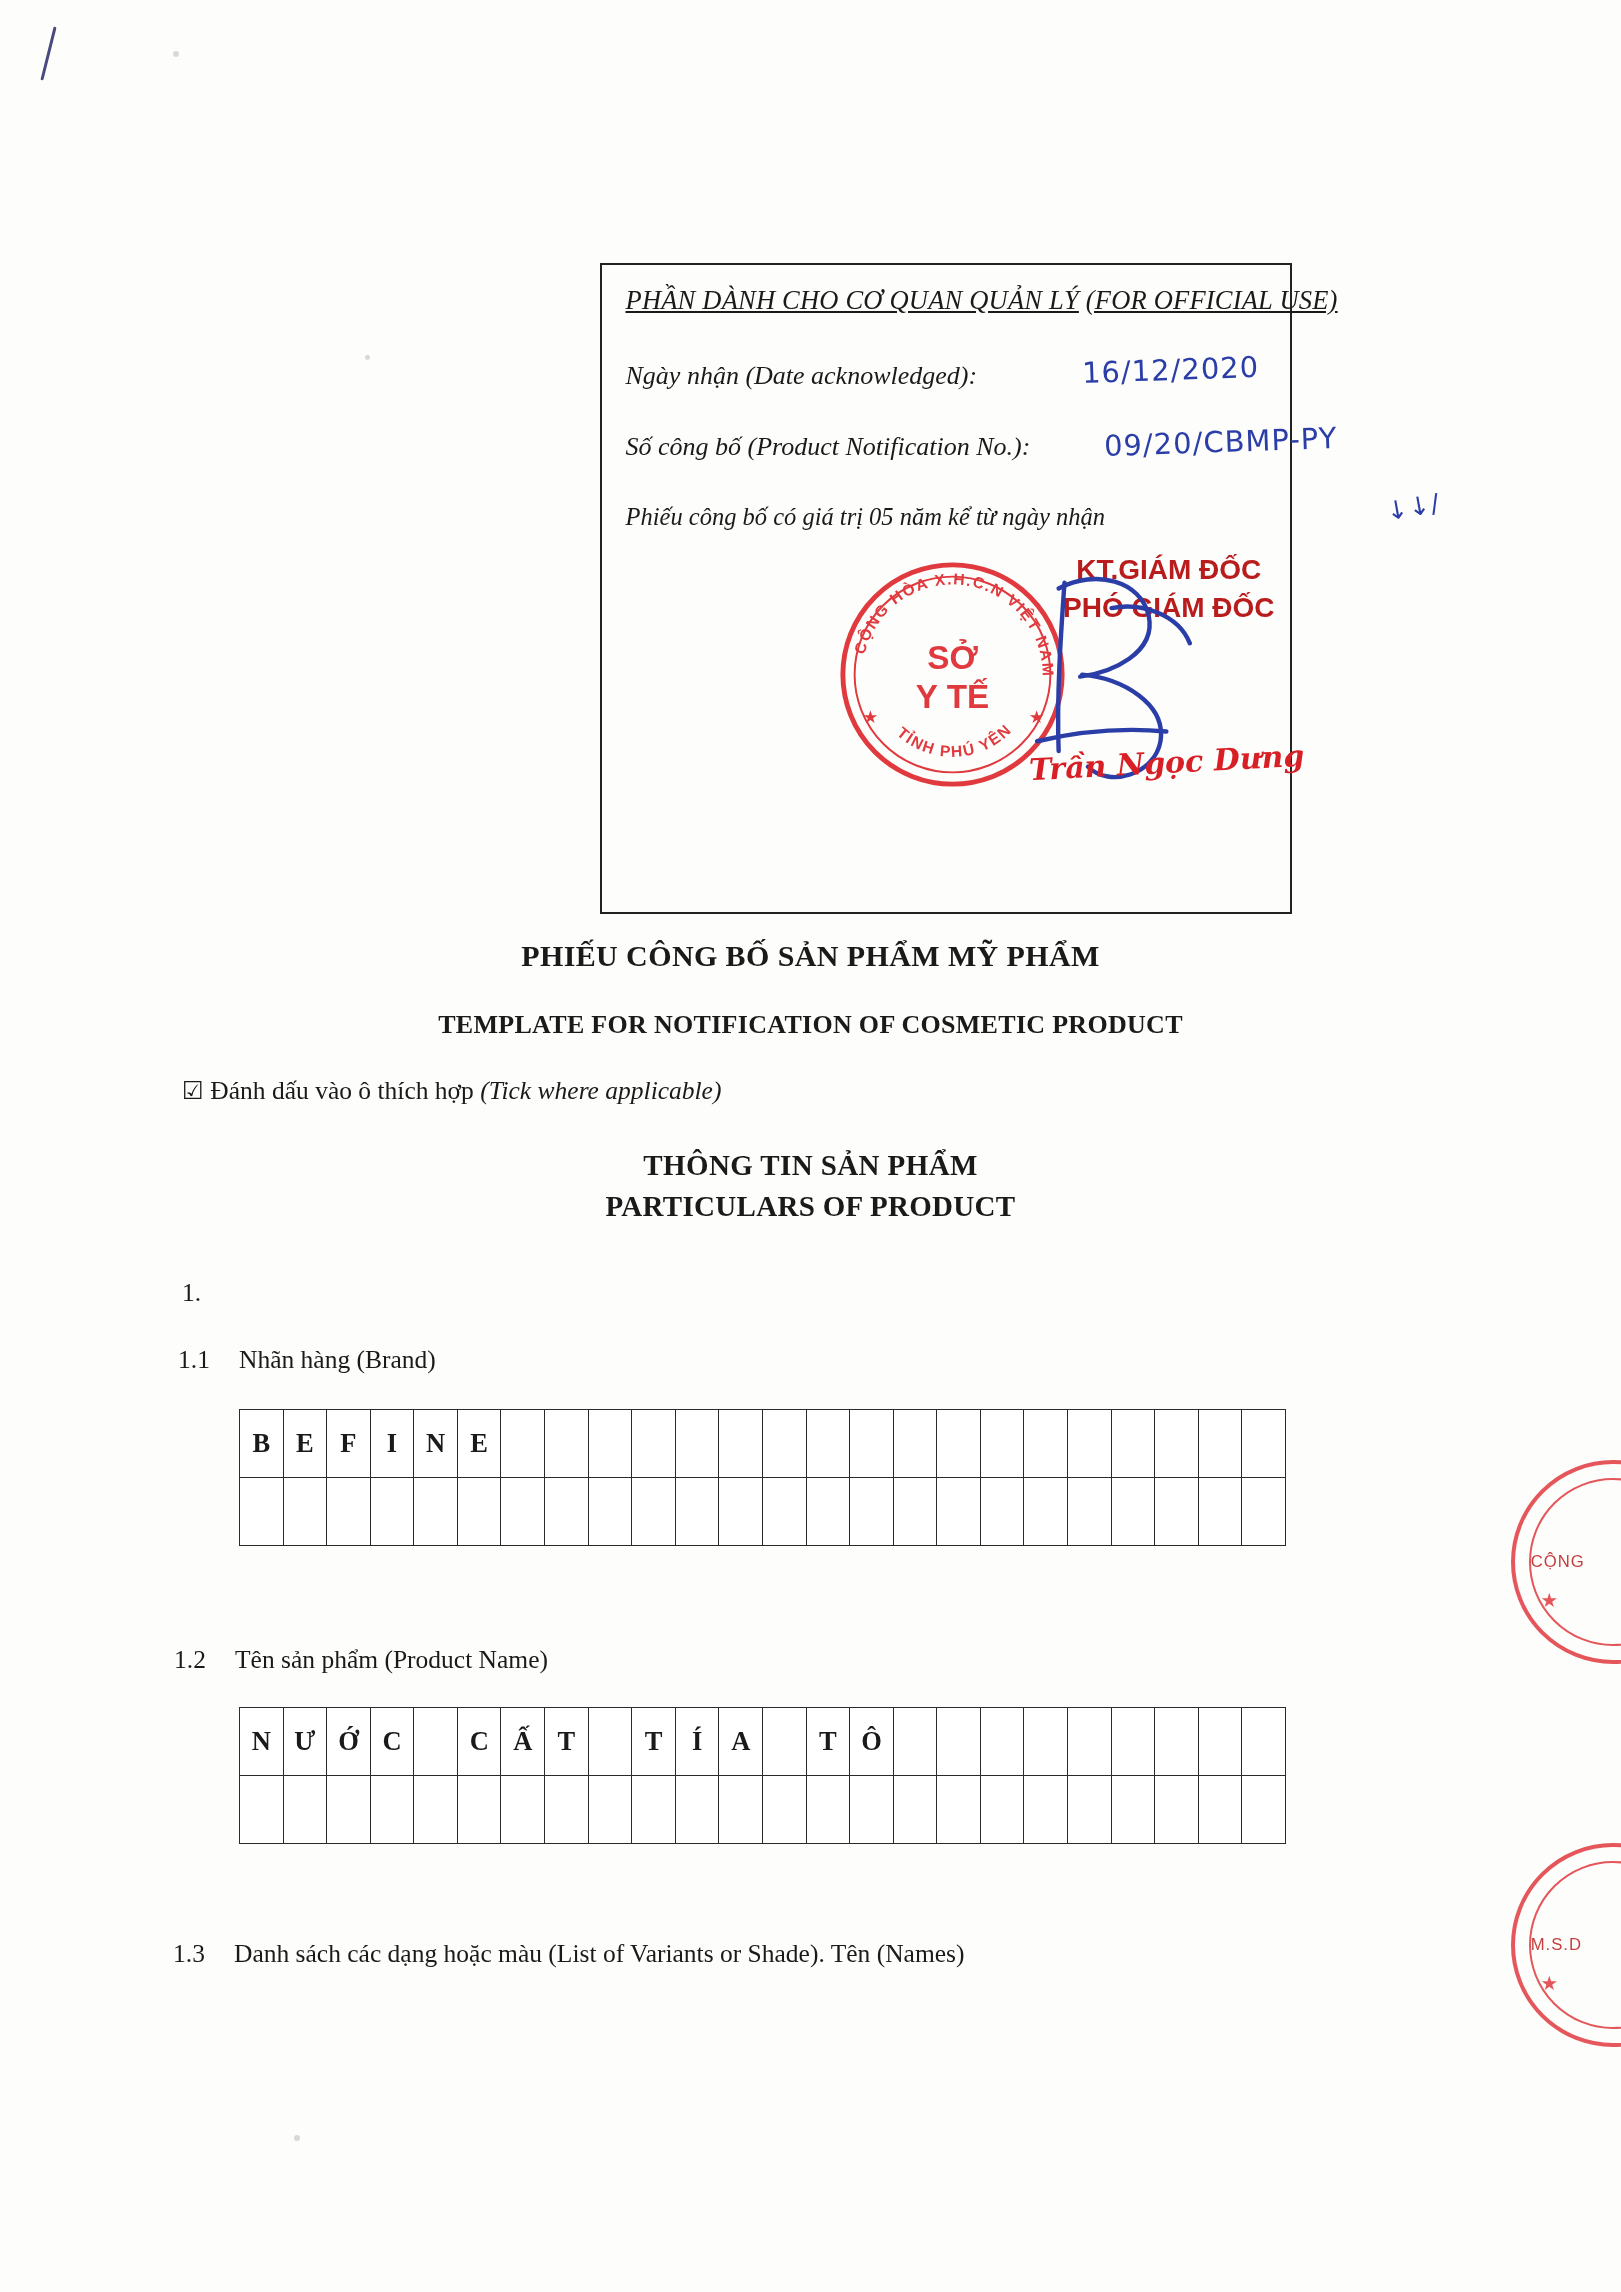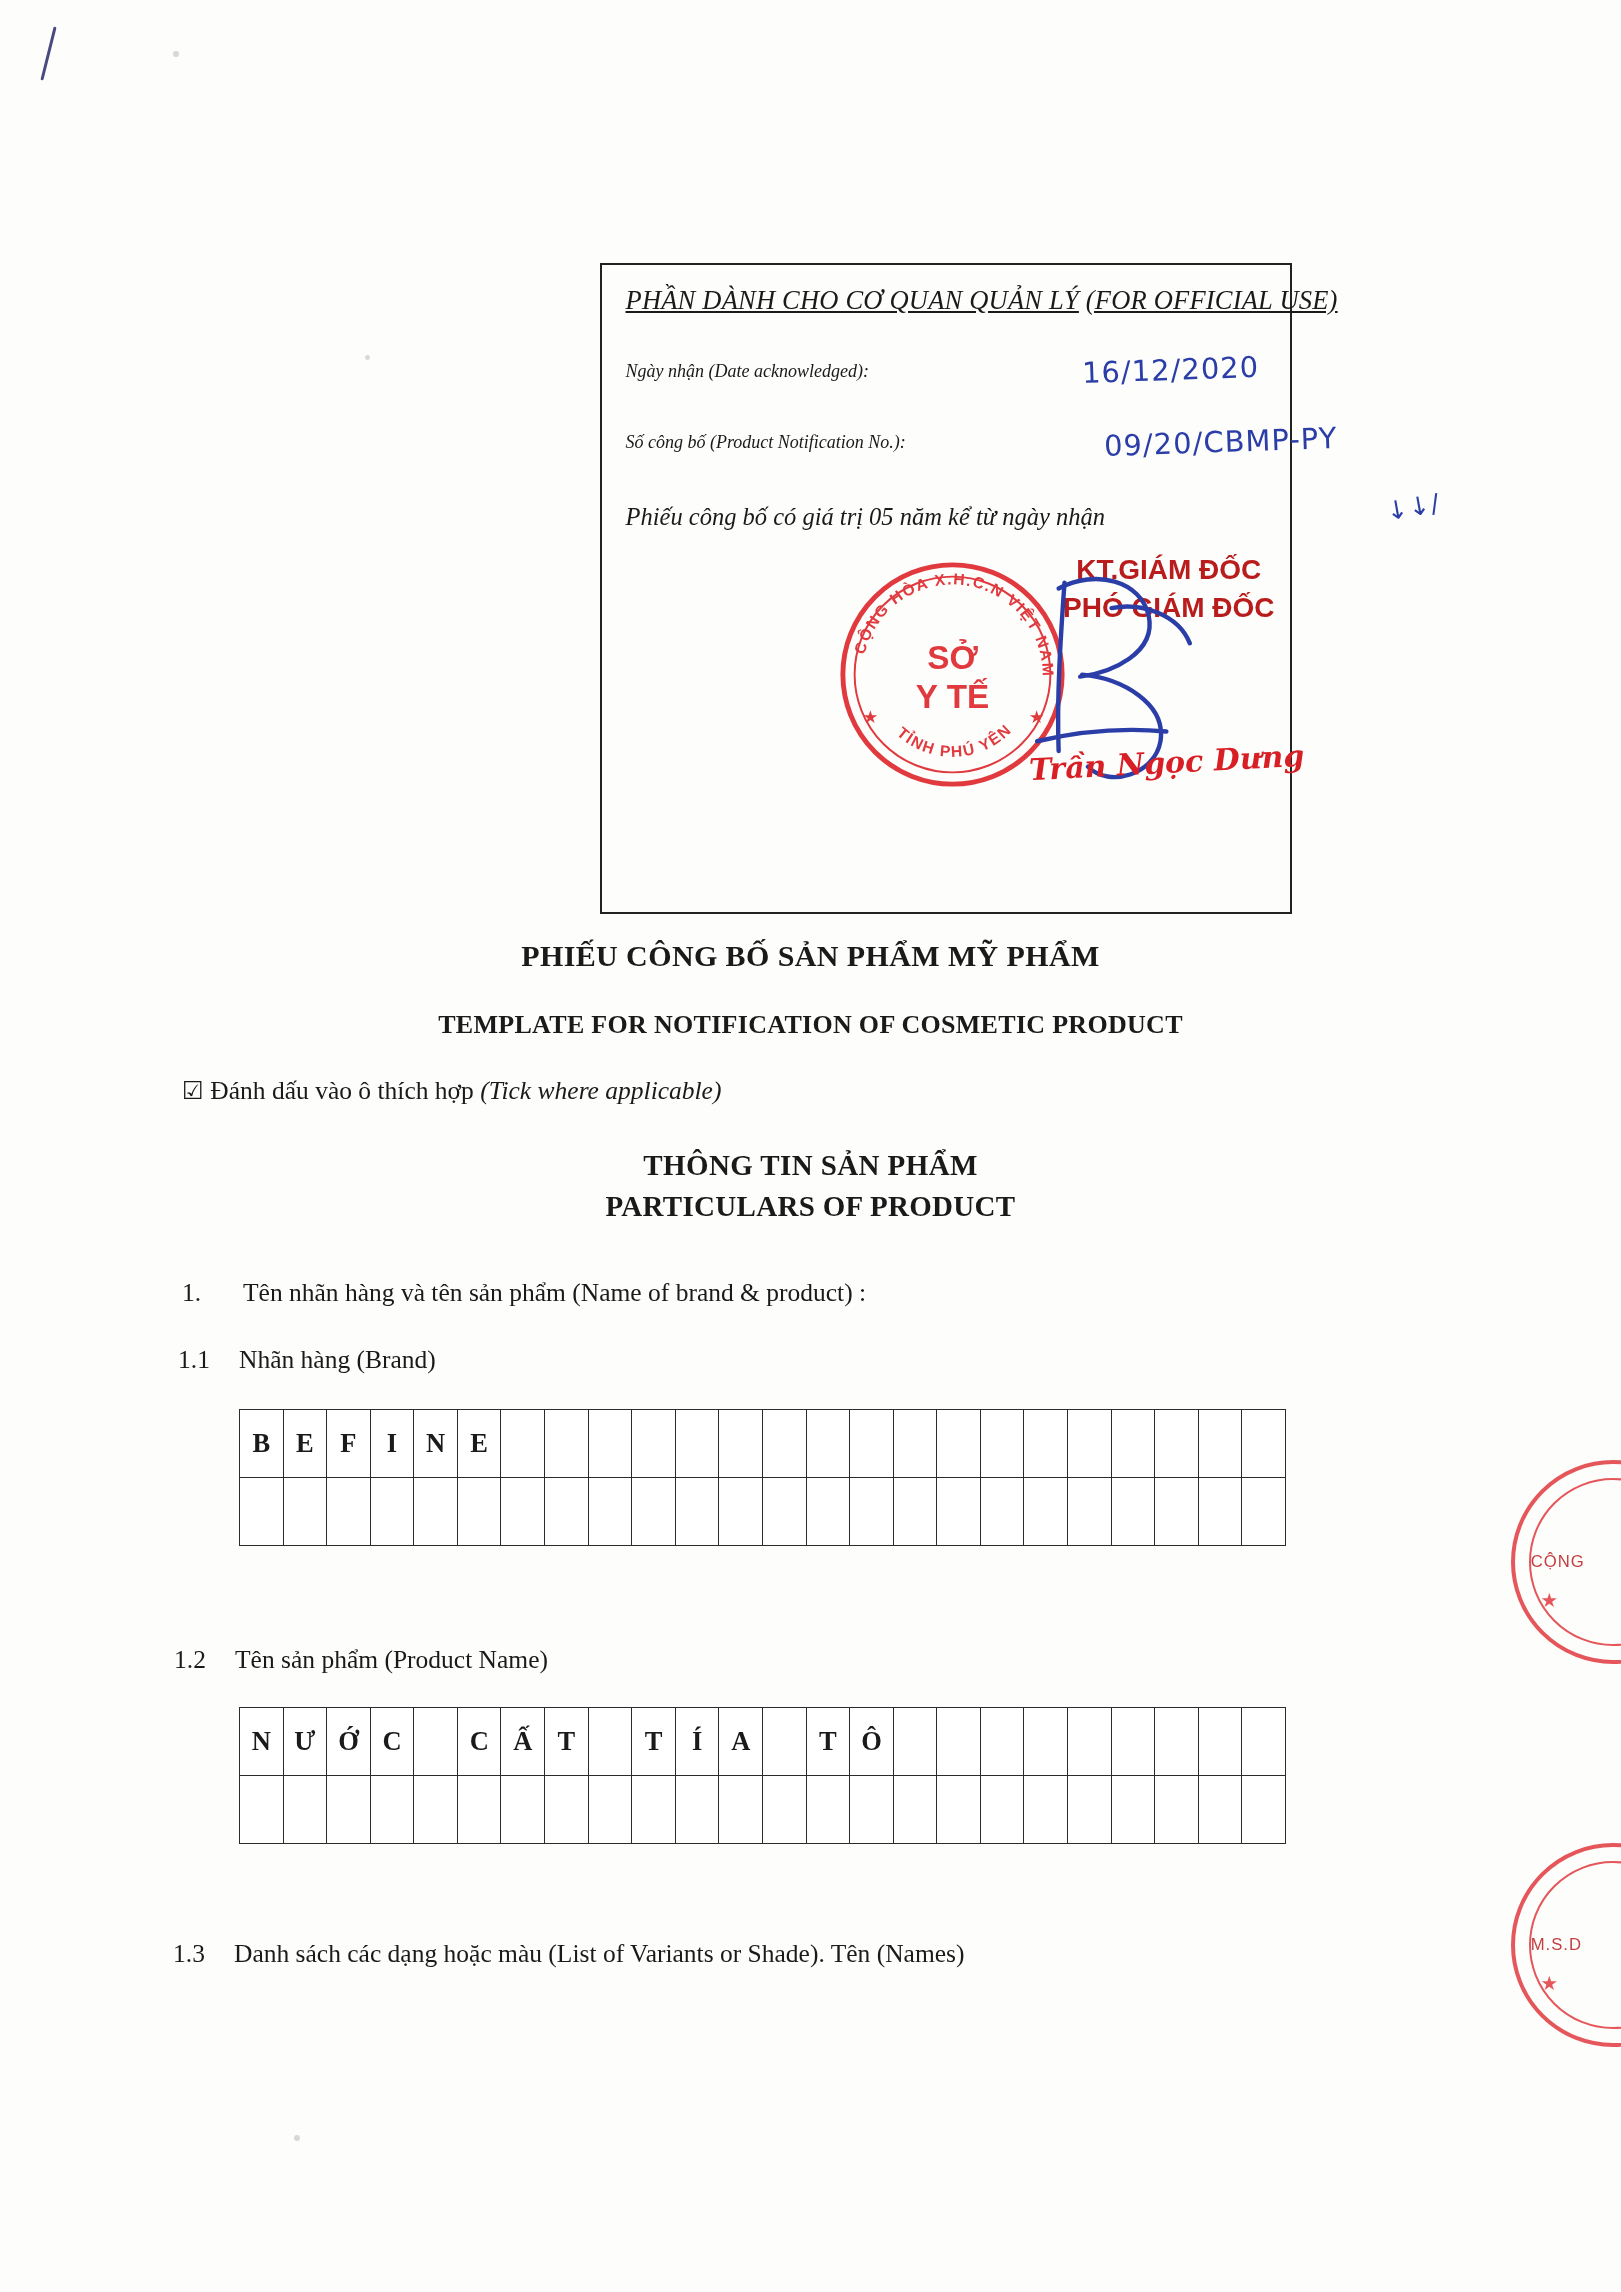--- a/index.html
+++ b/index.html
@@ -59,21 +59,21 @@
     font-style: italic;
     font-size: 26.5px;
     letter-spacing: 0.2px;
     white-space: nowrap;
   }
   .ob-title .u { text-decoration: underline; }
   .ob-line {
     position: absolute;
     left: 23.5px;
     font-style: italic;
-    font-size: 18px;
+    font-size: 26px;
     white-space: nowrap;
   }
   .ob-l1 { top: 96px; }
   .ob-l2 { top: 167px; }
   .ob-l3 { top: 238px; font-size: 24.5px; }
 
   .hand {
     font-family: "DejaVu Sans", sans-serif;
     color: #2b3ea8;
     font-size: 29px;
@@ -315,21 +315,20 @@
     <span class="box">☑</span>
     <span>Đánh dấu vào ô thích hợp</span>
     <span class="it">(Tick where applicable)</span>
   </div>
 
   <div class="h-center sec-vn">THÔNG TIN SẢN PHẨM</div>
   <div class="h-center sec-en">PARTICULARS OF PRODUCT</div>
 
   <div class="item item-1">
     <span class="num">1.</span>
-    <span class="lbl">Tên nhãn hàng và tên sản phẩm (Name of brand &amp; product) :</span>
   </div>
 
   <div class="item item-1-1">
     <span class="num">1.1</span>
     <span class="lbl">Nhãn hàng (Brand)</span>
   </div>
 
   <div class="item item-1-2">
     <span class="num">1.2</span>
     <span class="lbl">Tên sản phẩm (Product Name)</span>

